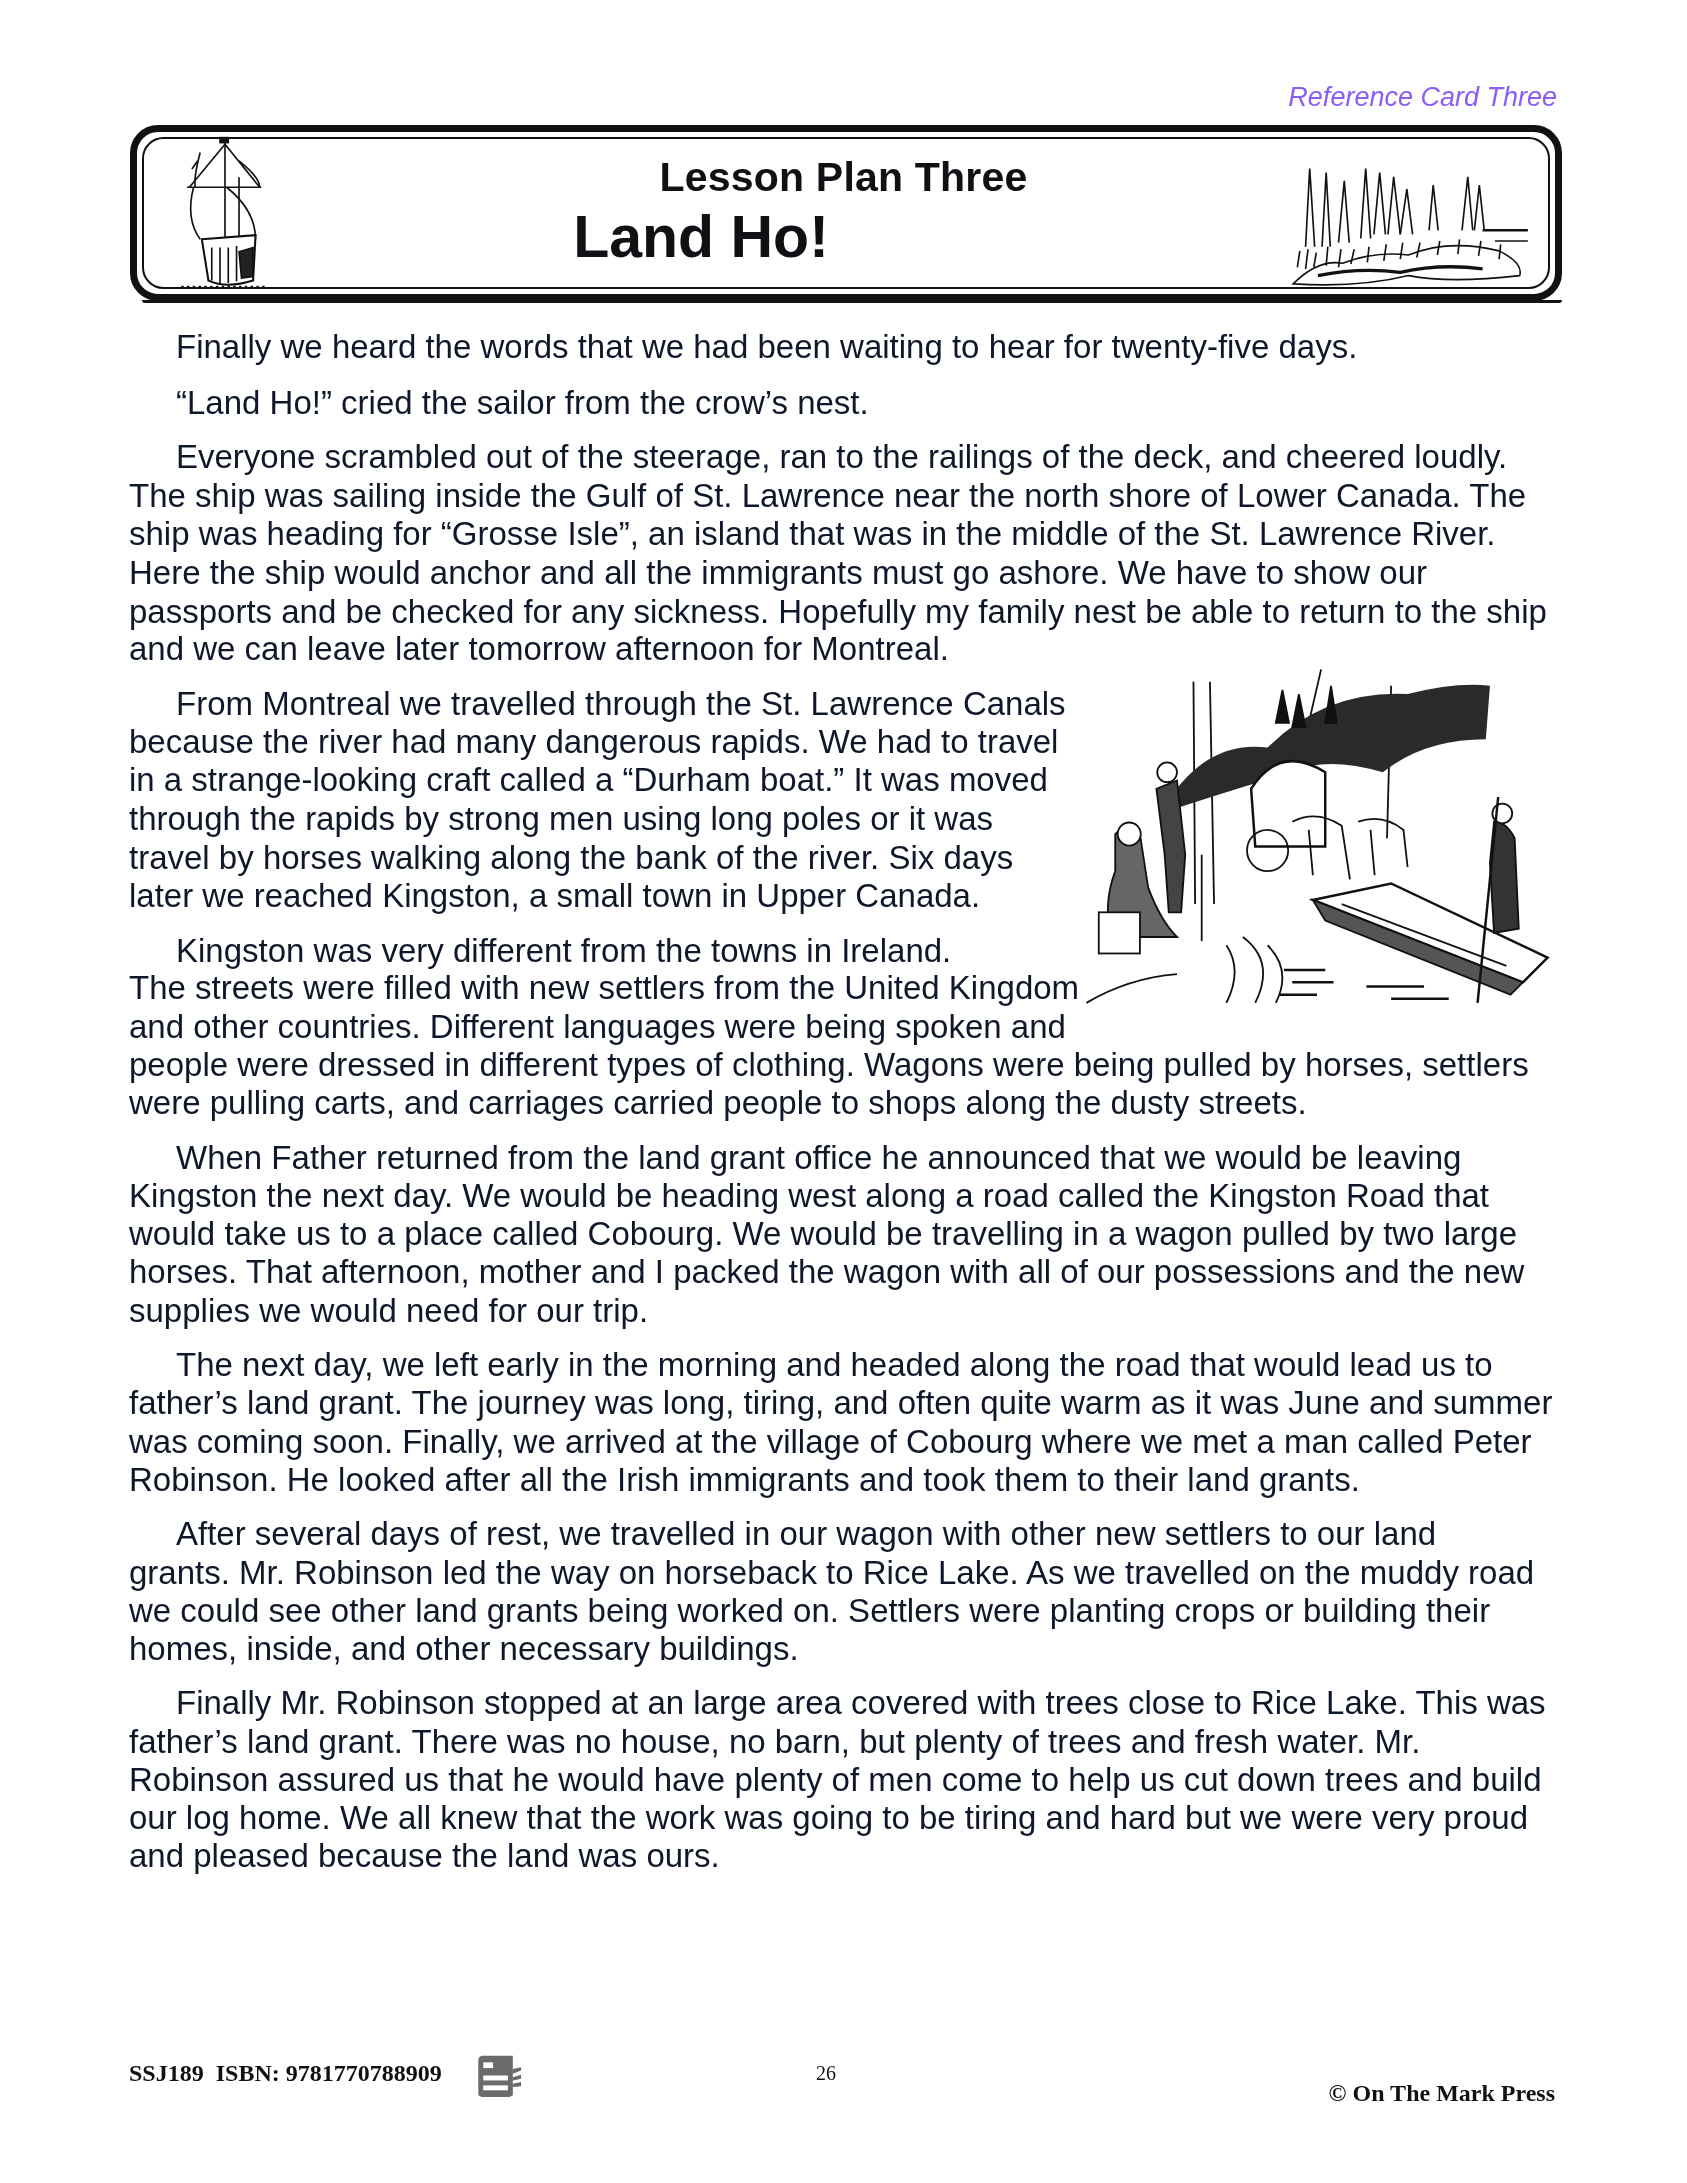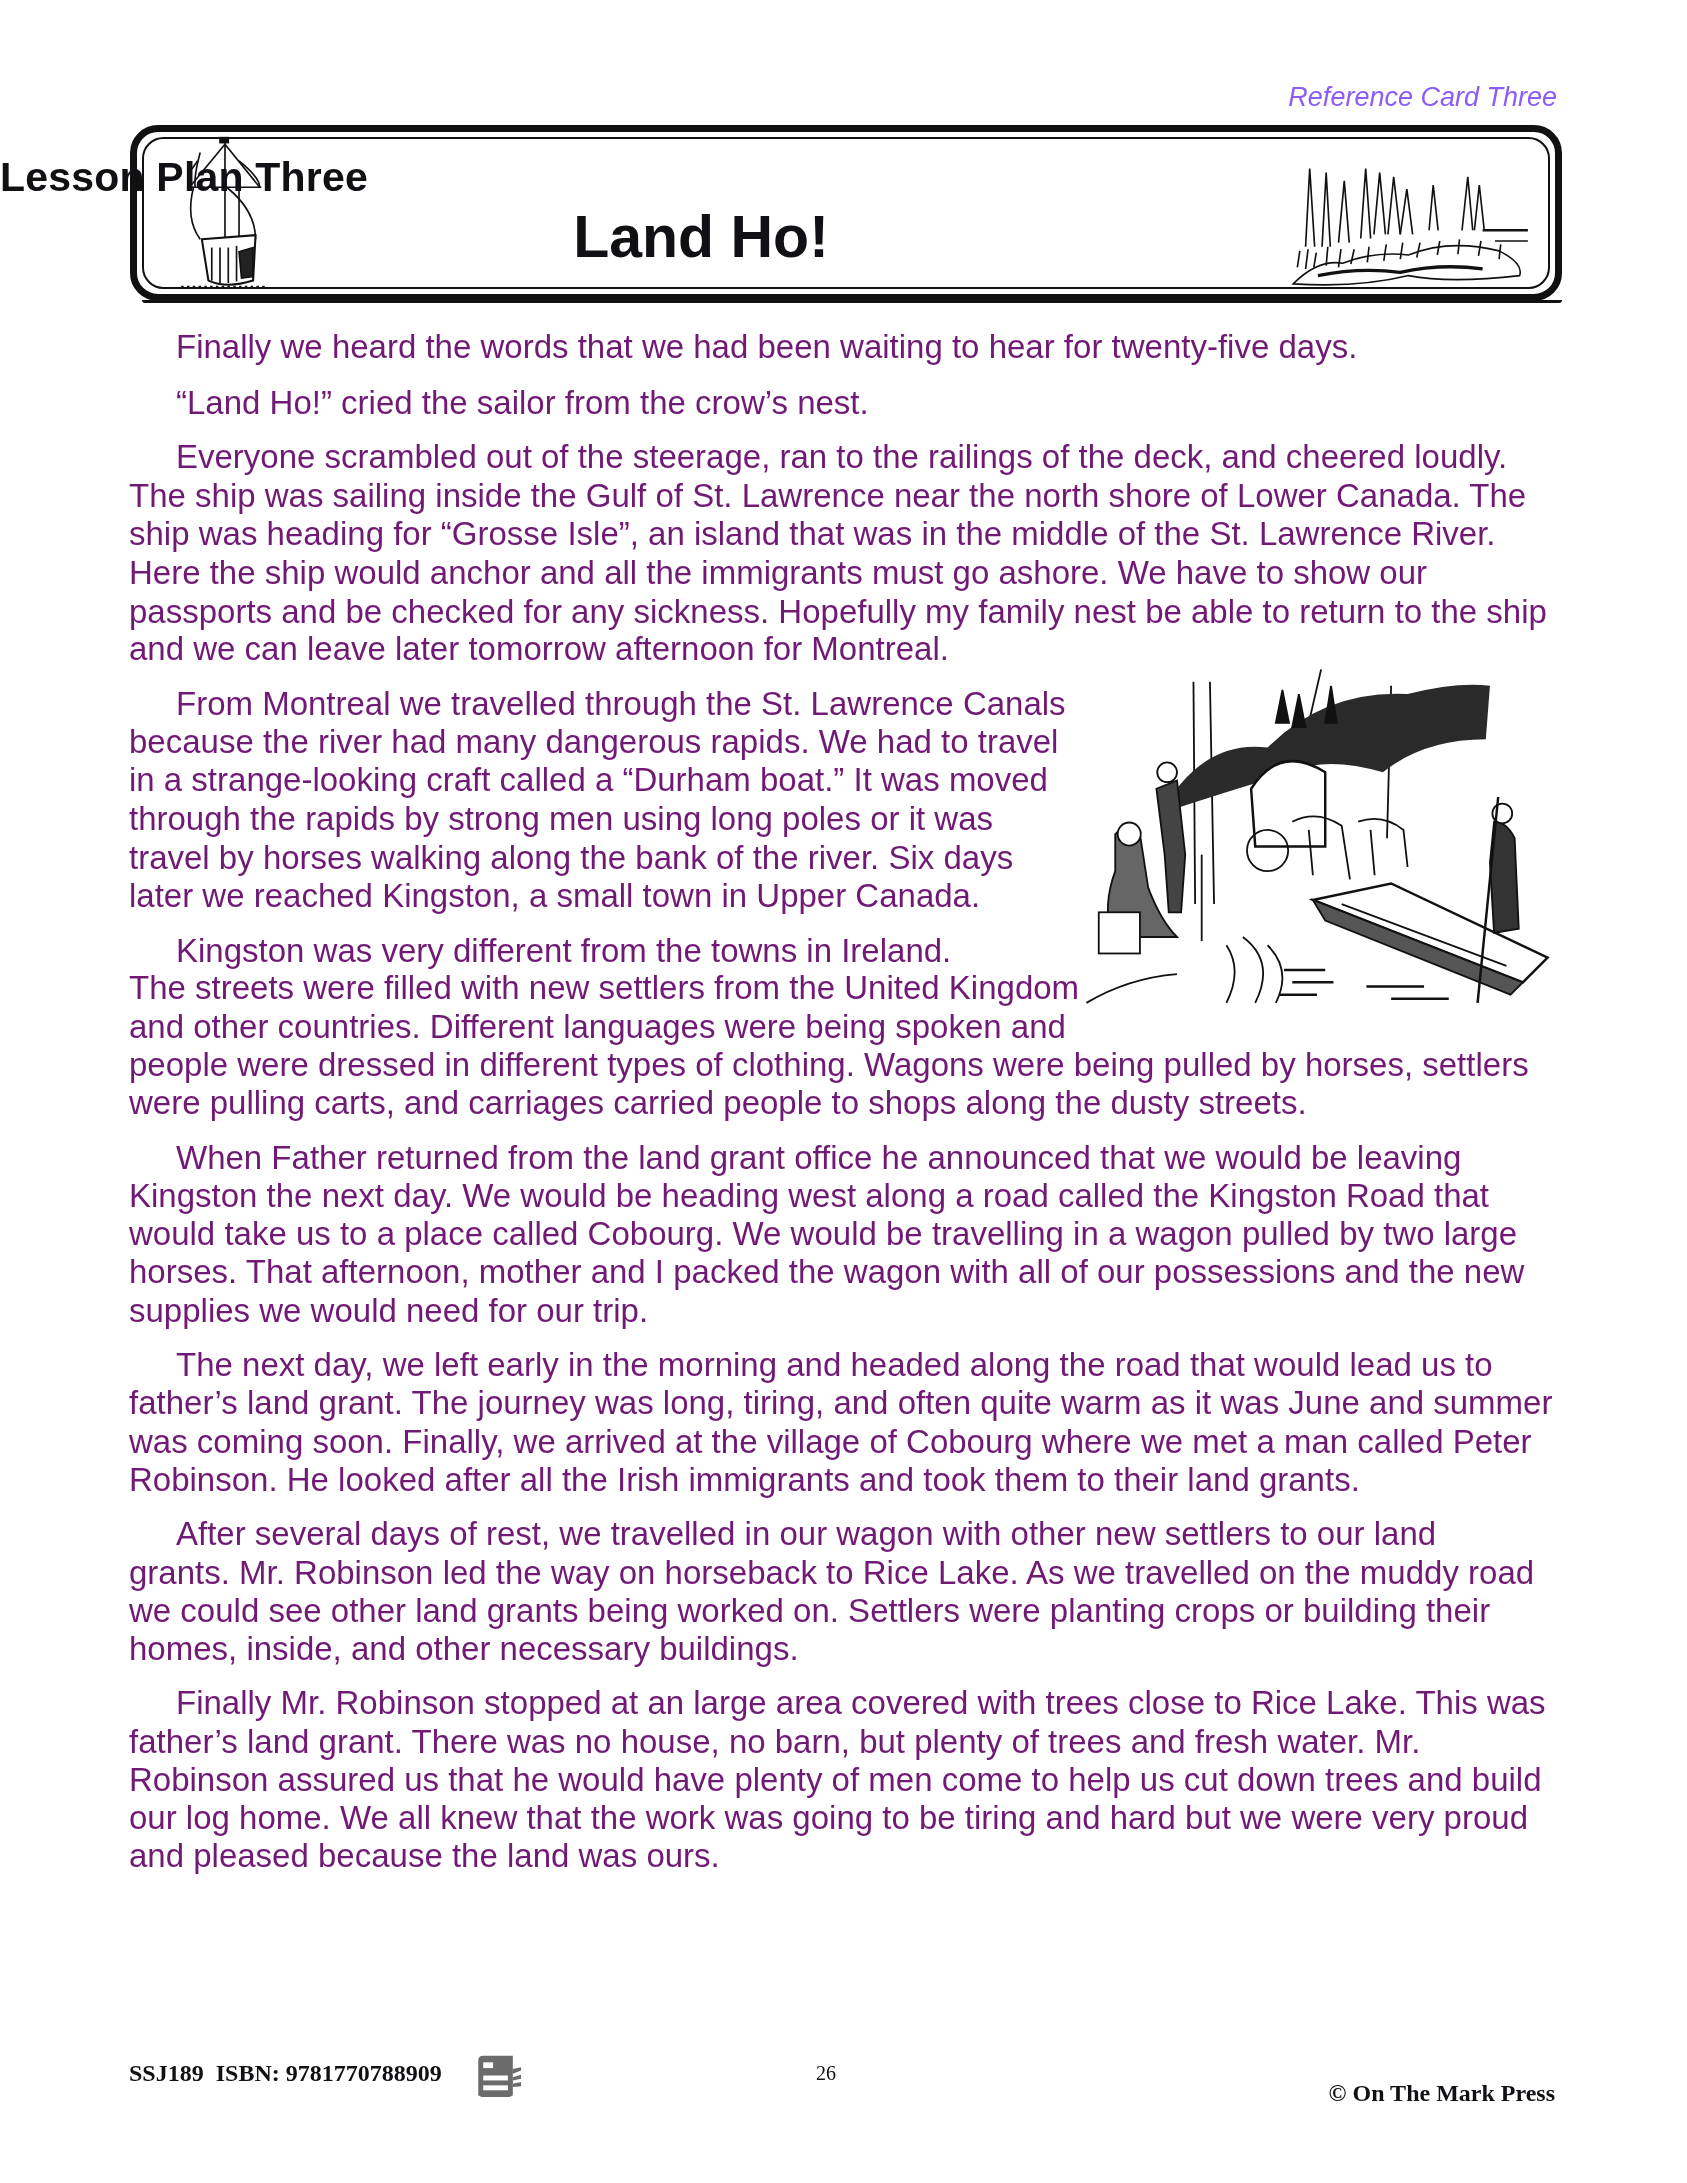--- a/index.html
+++ b/index.html
@@ -1,24 +1,24 @@
 <!DOCTYPE html>
 <html style="font-size:13px"><head>
 <meta charset="utf-8">
 <style>
   html, body { margin:0; padding:0; background:#ffffff; }
   body { width:1687px; height:2183px; position:relative; overflow:hidden; color:#111014; }
   .ref-card { position:absolute; right:130px; top:82px; font-family:"Liberation Sans", sans-serif; font-style:italic; font-size:27px; color:#8b5cf6; white-space:nowrap; }
   .header-box { position:absolute; left:130px; top:125px; width:1432px; height:176px; box-sizing:border-box; border:7.4px solid #111; border-radius:28px; }
   .header-box-inner { position:absolute; left:5px; top:5px; right:5px; bottom:5px; border:2.5px solid #111; border-radius:21.4px; }
   .header-box::after { content:""; position:absolute; left:5px; right:-7.4px; bottom:-9px; height:3.3px; background:#111; border-radius:0 0 16.5px 16.5px; }
-  .title-1 { position:absolute; left:0; width:1687px; top:153px; font-family:"Liberation Sans", sans-serif; font-weight:bold; font-size:41px; line-height:49px; letter-spacing:0.2px; }
+  .title-1 { position:absolute; left:0; width:1687px; top:153px; text-align:center; font-family:"Liberation Sans", sans-serif; font-weight:bold; font-size:41px; line-height:49px; letter-spacing:0.2px; }
   .title-2 { position:absolute; left:0; width:1402px; top:204px; text-align:center; font-family:"Liberation Sans", sans-serif; font-weight:bold; font-size:59px; line-height:66px; }
   .illus { position:absolute; }
-  .line { position:absolute; left:129px; font-family:"Liberation Sans", sans-serif; font-size:33px; line-height:39px; white-space:nowrap; color:#701a75; }
+  .line { position:absolute; left:129px; font-family:"Liberation Sans", sans-serif; font-size:33px; line-height:39px; white-space:nowrap; color:#0f172a; }
   .line.indent { left:176px; }
   .footer-left { position:absolute; left:129px; top:2057px; font-family:"Liberation Serif", serif; font-weight:bold; font-size:24px; line-height:33px; white-space:pre; }
   .footer-page { position:absolute; left:816px; top:2055px; font-family:"Liberation Serif", serif; font-size:20px; line-height:36px; }
   .footer-right { position:absolute; right:132px; top:2057px; font-family:"Liberation Serif", serif; font-weight:bold; font-size:24px; line-height:33px; white-space:nowrap;margin-top:20px; }
   .copier { position:absolute; left:475px; top:2054px; width:51px; height:43px; }
 </style>
 </head>
 <body>
 
 <div class="ref-card">Reference Card Three</div>

